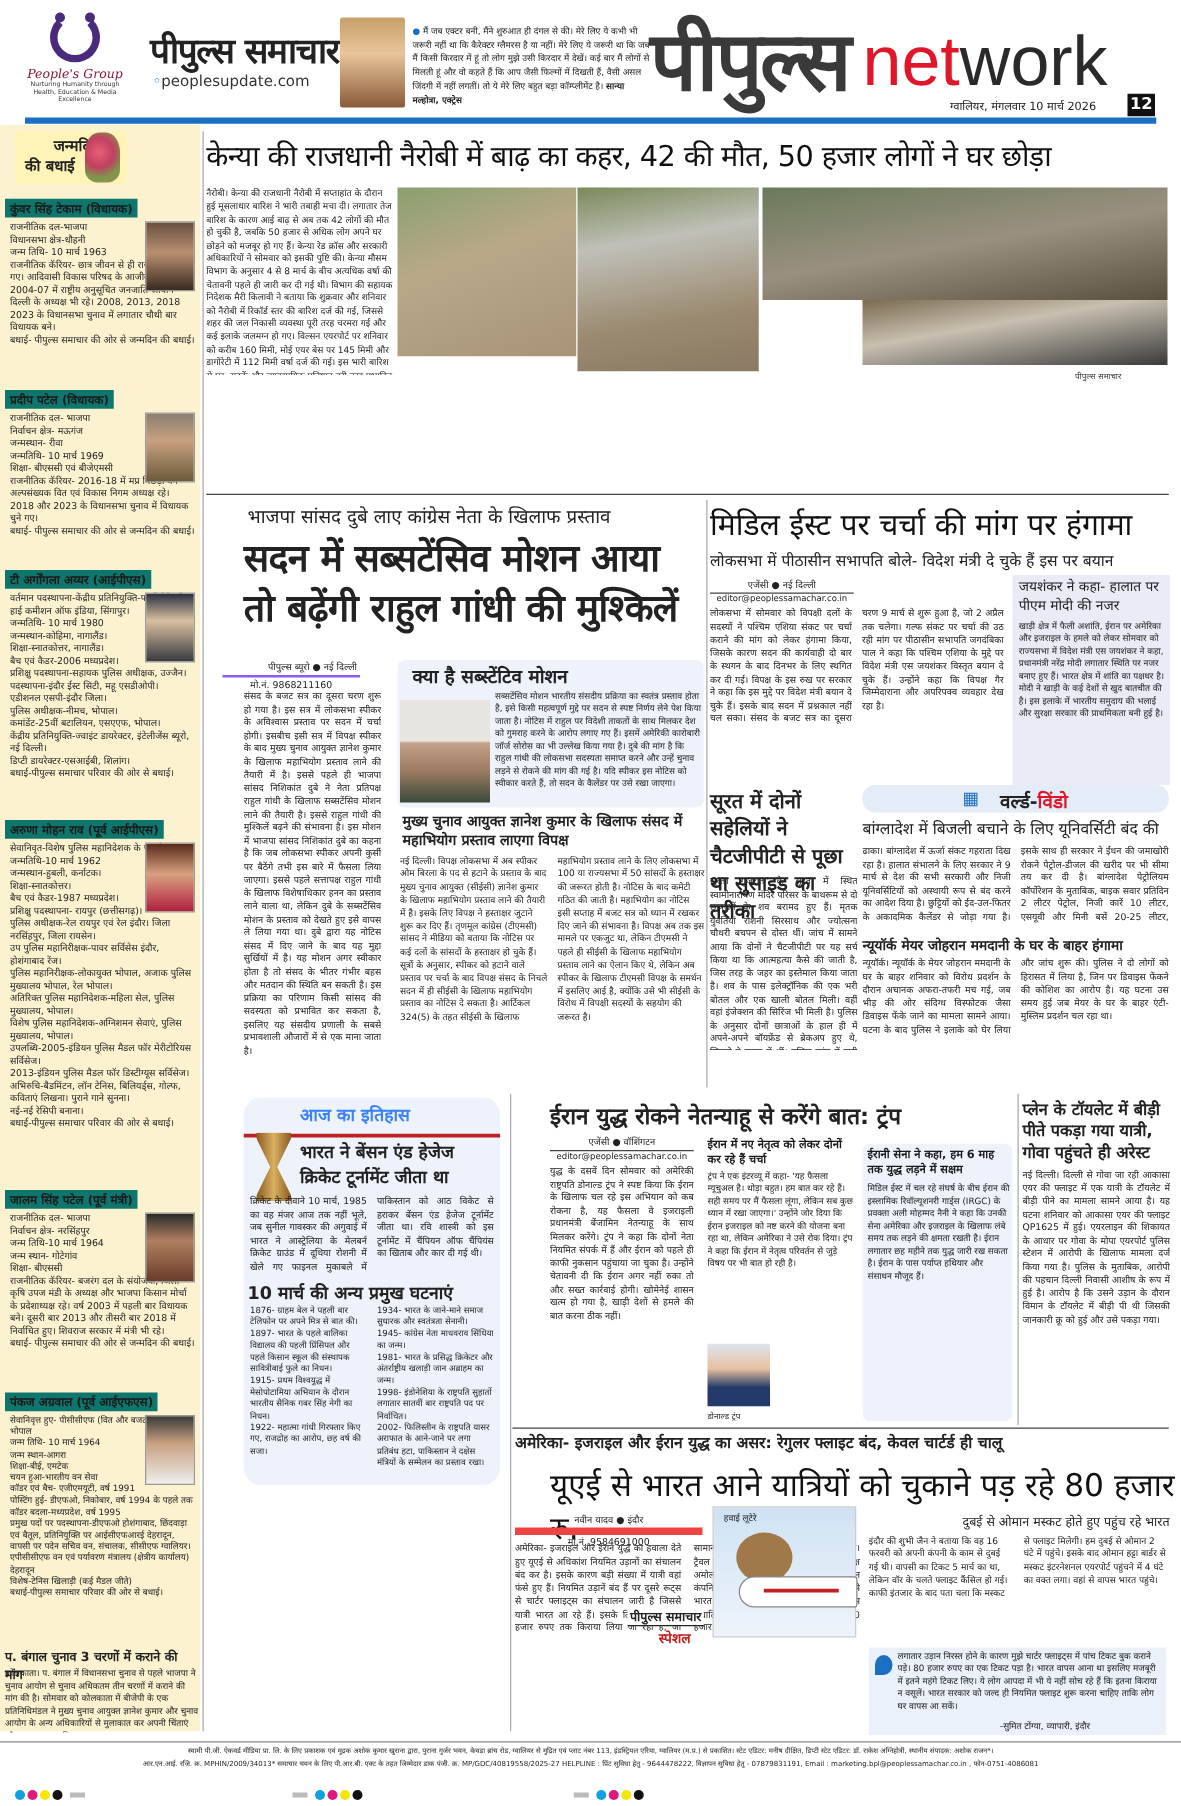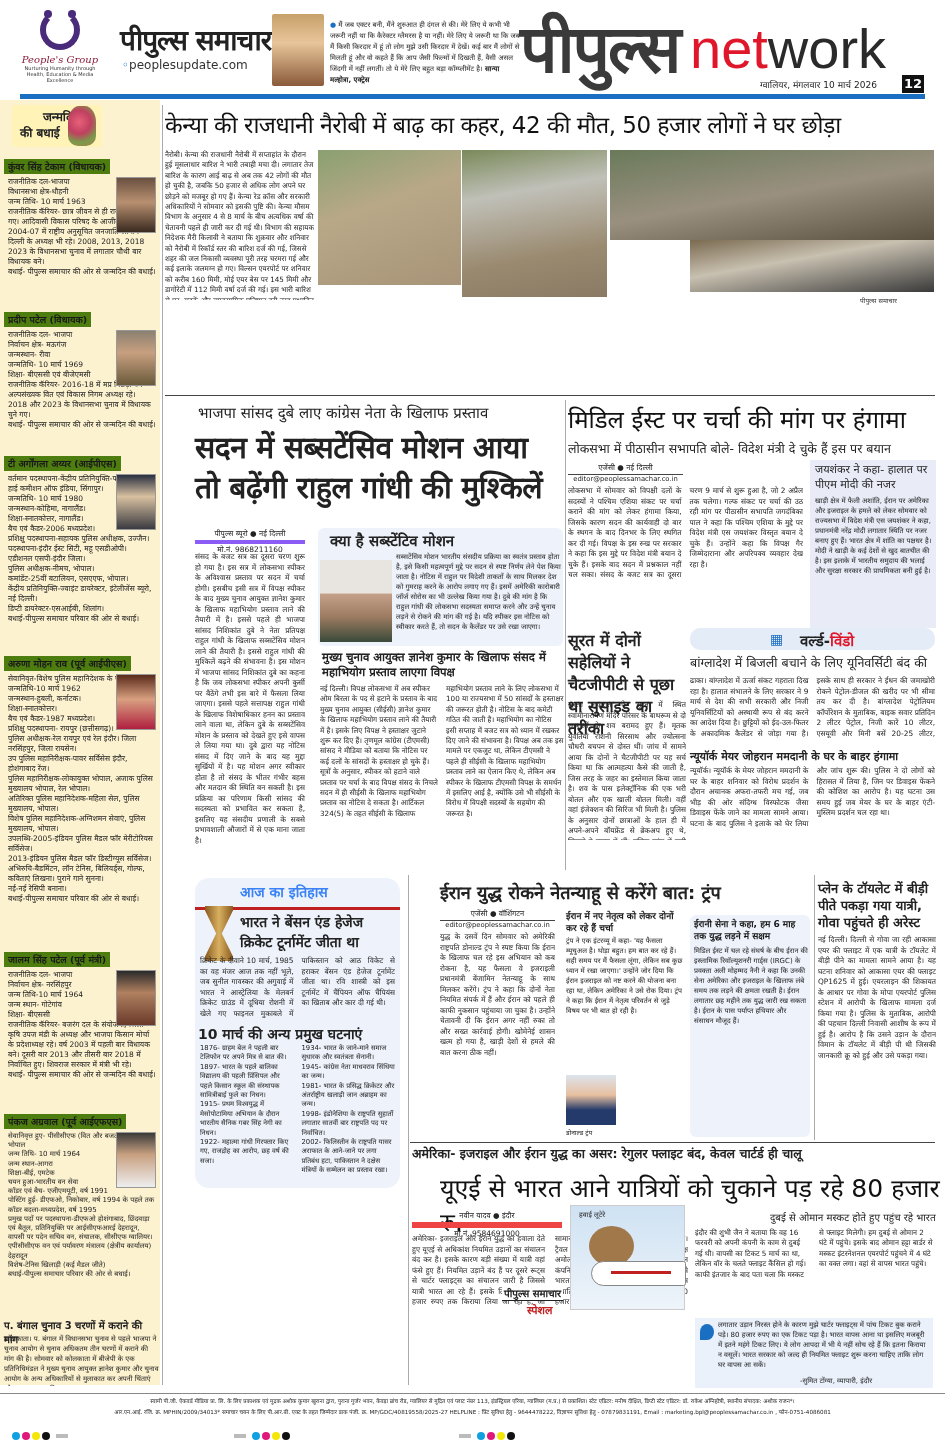--- a/index.html
+++ b/index.html
@@ -18,21 +18,21 @@
 .title-hin{left:520px;top:10px;font-size:66px;font-weight:bold;color:#3a3a3a;letter-spacing:-2px;line-height:80px}
 .title-net{left:690px;top:14px;font-size:56px;color:#e0172a;font-family:"Liberation Sans",sans-serif;line-height:70px}
 .title-work{color:#2a2a2a}
 .dateline{left:760px;top:78px;font-size:9px;color:#222}
 .pagenum{left:902px;top:75px;width:22px;height:18px;background:#111;color:#fff;font-weight:bold;text-align:center;font-size:13px;line-height:18px}
 .blue-rule{left:20px;top:94px;width:905px;height:5px;background:#1b6fc2}
 .sidebar{left:0;top:100px;width:160px;height:1285px;background:#fdf2cf}
 .bday-badge{left:12px;top:105px;width:90px;height:42px;background:#fff3b8;border-radius:4px;text-align:center;font-weight:bold;color:#222;font-size:12px;line-height:16px;padding-top:4px}
 .flower{left:68px;top:106px;width:28px;height:40px;border-radius:40% 40% 10px 10px;background:radial-gradient(circle at 40% 40%,#e8607a,#c04060 40%,#7a9a4a 70%,#b08050)}
 .person{position:absolute;left:4px;width:152px}
-.person-name{font-size:9.5px;font-weight:bold;background:#4d7c0f;display:inline-block;padding:1px 4px;margin-bottom:3px}
+.person-name{font-size:9.5px;font-weight:bold;background:#0f766e;display:inline-block;padding:1px 4px;margin-bottom:3px}
 .person-body{font-size:7.5px;line-height:10px;color:#222;padding-left:4px}
 .person-photo{position:absolute;right:0;width:40px;height:56px;background:linear-gradient(#6a5040,#b89070 45%,#3a2a20);border:1px solid #999}
 .headline1{left:165px;top:108px;font-size:23px;color:#111;letter-spacing:-0.5px}
 .kenya-text{left:165px;top:150px;width:150px;font-size:7.2px;line-height:10.4px;color:#222}
 .photo-a{left:318px;top:150px;width:143px;height:135px;background:linear-gradient(160deg,#8aa070,#b8a888 40%,#a89478)}
 .photo-b{left:462px;top:150px;width:145px;height:147px;background:linear-gradient(170deg,#7a8a5a,#c0c0b8 30%,#9a8a70 70%,#8a7a64)}
 .photo-c{left:610px;top:150px;width:324px;height:90px;background:linear-gradient(170deg,#6a7a5a,#9a9080 50%,#5a5040)}
 .photo-d{left:690px;top:240px;width:244px;height:52px;background:linear-gradient(170deg,#7a6a50,#c8c0b0 40%,#3a3a3a)}
 .photo-credit{left:860px;top:296px;font-size:6.5px;color:#333}
 .rule{background:#444;height:1px}
@@ -210,21 +210,21 @@
 <div class="abs photo-d"></div>
 <div class="abs photo-credit">पीपुल्स समाचार</div>
 <div class="abs rule" style="left:165px;top:395px;width:770px"></div>
 
 <div class="abs kicker1">भाजपा सांसद दुबे लाए कांग्रेस नेता के खिलाफ प्रस्ताव</div>
 <div class="abs big-head">
   <div>सदन में सब्सटेंसिव मोशन आया</div>
   <div>तो बढ़ेंगी राहुल गांधी की मुश्किलें</div>
 </div>
 <div class="abs byline" style="left:195px;top:528px;width:110px">पीपुल्स ब्यूरो ● नई दिल्ली</div>
-<div class="abs byline" style="left:195px;top:540px;width:110px;border-top:4px solid #8b5cf6">मो.नं. 9868211160</div>
+<div class="abs byline" style="left:178px;top:540px;width:110px;border-top:2px solid #8b5cf6">मो.नं. 9868211160</div>
 <div class="abs col-text" style="left:195px;top:552px;width:110px;height:316px;overflow:hidden">संसद के बजट सत्र का दूसरा चरण शुरू हो गया है। इस सत्र में लोकसभा स्पीकर के अविश्वास प्रस्ताव पर सदन में चर्चा होगी। इसबीच इसी सत्र में विपक्ष स्पीकर के बाद मुख्य चुनाव आयुक्त ज्ञानेश कुमार के खिलाफ महाभियोग प्रस्ताव लाने की तैयारी में है। इससे पहले ही भाजपा सांसद निशिकांत दुबे ने नेता प्रतिपक्ष राहुल गांधी के खिलाफ सब्सटेंसिव मोशन लाने की तैयारी है। इससे राहुल गांधी की मुश्किलें बढ़ने की संभावना है। इस मोशन में भाजपा सांसद निशिकांत दुबे का कहना है कि जब लोकसभा स्पीकर अपनी कुर्सी पर बैठेंगे तभी इस बारे में फैसला लिया जाएगा। इससे पहले सत्तापक्ष राहुल गांधी के खिलाफ विशेषाधिकार हनन का प्रस्ताव लाने वाला था, लेकिन दुबे के सब्सटेंसिव मोशन के प्रस्ताव को देखते हुए इसे वापस ले लिया गया था। दुबे द्वारा यह नोटिस संसद में दिए जाने के बाद यह मुद्दा सुर्खियों में है। यह मोशन अगर स्वीकार होता है तो संसद के भीतर गंभीर बहस और मतदान की स्थिति बन सकती है। इस प्रक्रिया का परिणाम किसी सांसद की सदस्यता को प्रभावित कर सकता है, इसलिए यह संसदीय प्रणाली के सबसे प्रभावशाली औजारों में से एक माना जाता है।</div>
 <div class="abs box-light" style="left:318px;top:528px;width:245px;height:118px"></div>
 <div class="abs box-head" style="left:330px;top:530px;width:230px">क्या है सब्स्टेंटिव मोशन</div>
 <div class="abs rahul-photo"></div>
 <div class="abs" style="left:396px;top:552px;width:165px;height:90px;overflow:hidden;font-size:7px;line-height:10px;color:#222">सब्सटेंसिव मोशन भारतीय संसदीय प्रक्रिया का स्वतंत्र प्रस्ताव होता है, इसे किसी महत्वपूर्ण मुद्दे पर सदन से स्पष्ट निर्णय लेने पेश किया जाता है। नोटिस में राहुल पर विदेशी ताकतों के साथ मिलकर देश को गुमराह करने के आरोप लगाए गए हैं। इसमें अमेरिकी कारोबारी जॉर्ज सोरोस का भी उल्लेख किया गया है। दुबे की मांग है कि राहुल गांधी की लोकसभा सदस्यता समाप्त करने और उन्हें चुनाव लड़ने से रोकने की मांग की गई है। यदि स्पीकर इस नोटिस को स्वीकार करते हैं, तो सदन के कैलेंडर पर उसे रखा जाएगा।</div>
 <div class="abs sub-head" style="left:322px;top:650px;width:240px;line-height:15px">मुख्य चुनाव आयुक्त ज्ञानेश कुमार के खिलाफ संसद में महाभियोग प्रस्ताव लाएगा विपक्ष</div>
 <div class="abs" style="left:320px;top:684px;width:244px;height:188px;overflow:hidden;column-count:2;column-gap:8px;font-size:7.2px;line-height:10.4px;color:#222">नई दिल्ली। विपक्ष लोकसभा में अब स्पीकर ओम बिरला के पद से हटाने के प्रस्ताव के बाद मुख्य चुनाव आयुक्त (सीईसी) ज्ञानेश कुमार के खिलाफ महाभियोग प्रस्ताव लाने की तैयारी में है। इसके लिए विपक्ष ने हस्ताक्षर जुटाने शुरू कर दिए हैं। तृणमूल कांग्रेस (टीएमसी) सांसद ने मीडिया को बताया कि नोटिस पर कई दलों के सांसदों के हस्ताक्षर हो चुके हैं। सूत्रों के अनुसार, स्पीकर को हटाने वाले प्रस्ताव पर चर्चा के बाद विपक्ष संसद के निचले सदन में ही सीईसी के खिलाफ महाभियोग प्रस्ताव का नोटिस दे सकता है। आर्टिकल 324(5) के तहत सीईसी के खिलाफ महाभियोग प्रस्ताव लाने के लिए लोकसभा में 100 या राज्यसभा में 50 सांसदों के हस्ताक्षर की जरूरत होती है। नोटिस के बाद कमेटी गठित की जाती है। महाभियोग का नोटिस इसी सप्ताह में बजट सत्र को ध्यान में रखकर दिए जाने की संभावना है। विपक्ष अब तक इस मामले पर एकजुट था, लेकिन टीएमसी ने पहले ही सीईसी के खिलाफ महाभियोग प्रस्ताव लाने का ऐलान किए थे, लेकिन अब स्पीकर के खिलाफ टीएमसी विपक्ष के समर्थन में इसलिए आई है, क्योंकि उसे भी सीईसी के विरोध में विपक्षी सदस्यों के सहयोग की जरूरत है।</div>
 
 <div class="abs me-head">मिडिल ईस्ट पर चर्चा की मांग पर हंगामा</div>
 <div class="abs me-sub">लोकसभा में पीठासीन सभापति बोले- विदेश मंत्री दे चुके हैं इस पर बयान</div>

